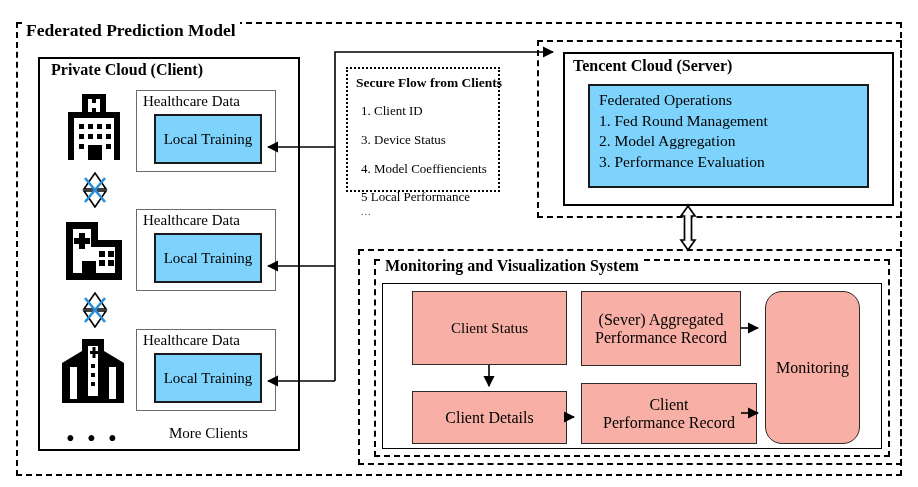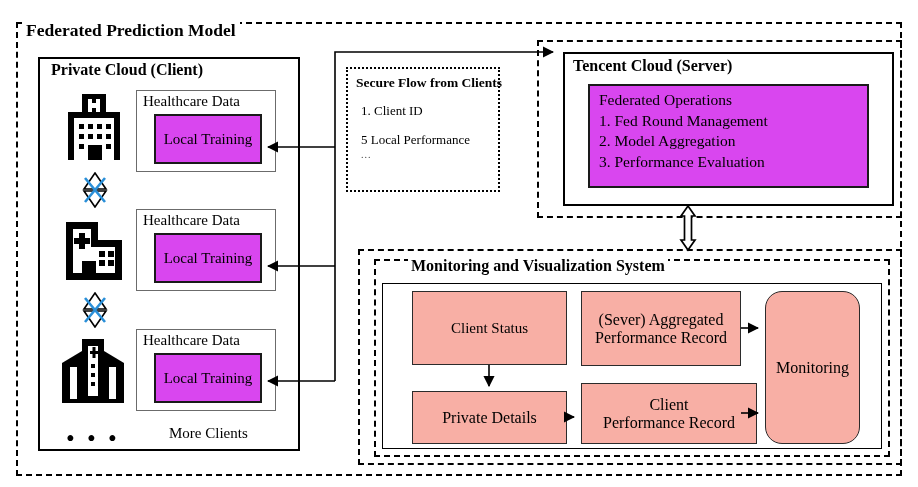--- a/index.html
+++ b/index.html
@@ -44,21 +44,21 @@
     color: #000000;
     background: #ffffff;
     white-space: nowrap;
     line-height: 1;
   }
   .title-xl { font-size: 17.5px; }
   .title-lg { font-size: 16px; }
 
   
   .box-blue {
-    background: #d946ef;
+    background: #7dd3fc;
     border: 2px solid #1a1a1a;
   }
   .box-pink {
     background: #f8afa5;
     border: 1.5px solid #2b2b2b;
   }
   .box-outline-gray {
     background: #ffffff;
     border: 1.5px solid #6b6b6b;
   }
@@ -226,52 +226,54 @@
   <div class="abs label-plain" style="left:143px; top:333px; font-size:15px;">Healthcare Data</div>
   <div class="abs box-blue center-txt" style="left:154px; top:353px; width:108px; height:50px; font-size:15px;">Local Training</div>
 
   <div class="abs dots" style="left:66px; top:431px;">• • •</div>
   <div class="abs label-plain" style="left:169px; top:426px; font-size:15px;">More Clients</div>
 
   <div class="abs frame-dotted" style="left:346px; top:67px; width:154px; height:125px;">
     <div class="flow-list">
       <div class="flow-head">Secure Flow from Clients</div>
       <div class="flow-item">1. Client ID</div>
+      <div class="flow-item">3. Device Status</div>
+      <div class="flow-item">4. Model Coeffiencients</div>
       <div class="flow-item">5 Local Performance</div>
       <div class="flow-ellipsis">...</div>
     </div>
   </div>
 
   <div class="abs frame-dashed" style="left:537px; top:40px; width:365px; height:178px;"></div>
   <div class="abs frame-solid" style="left:563px; top:52px; width:331px; height:154px;"></div>
   <div class="abs title title-lg" style="left:570px; top:58px; padding:0 3px;">Tencent Cloud (Server)</div>
 
   <div class="abs box-blue" style="left:588px; top:84px; width:281px; height:104px;">
     <div class="ops-list">
       <div>Federated Operations</div>
       <div>1. Fed Round Management</div>
       <div>2. Model Aggregation</div>
       <div>3. Performance Evaluation</div>
     </div>
   </div>
 
   <div class="abs frame-dashed" style="left:358px; top:249px; width:544px; height:216px;"></div>
   <div class="abs frame-dashed" style="left:374px; top:259px; width:516px; height:198px;"></div>
-  <div class="abs title title-lg" style="left:382px; top:258px; padding:0 3px;margin-left:26px;">Monitoring and Visualization System</div>
+  <div class="abs title title-lg" style="left:382px; top:258px; padding:0 3px;">Monitoring and Visualization System</div>
 
   <div class="abs frame-solid-thin" style="left:382px; top:283px; width:500px; height:166px;"></div>
 
   <div class="abs box-pink center-txt" style="left:412px; top:291px; width:155px; height:74px; font-size:15px;">Client Status</div>
 
   <div class="abs box-pink center-txt" style="left:581px; top:291px; width:160px; height:75px; font-size:16px; white-space:pre-line;">(Sever) Aggregated
 Performance Record</div>
 
   <div class="abs box-pink center-txt" style="left:765px; top:291px; width:95px; height:153px; font-size:16px;border-radius:17px;">Monitoring</div>
 
-  <div class="abs box-pink center-txt" style="left:412px; top:391px; width:155px; height:53px; font-size:16px;">Private Details</div>
+  <div class="abs box-pink center-txt" style="left:412px; top:391px; width:155px; height:53px; font-size:16px;">Client Details</div>
 
   <div class="abs box-pink center-txt" style="left:581px; top:383px; width:176px; height:61px; font-size:16px; white-space:pre-line;">Client
 Performance Record</div>
 
   <svg class="overlay" aria-hidden="true">
     <defs>
       <marker id="arrowL" viewBox="0 0 10 10" refX="9" refY="5" markerWidth="7" markerHeight="7" orient="auto-start-reverse">
         <path d="M 0 0 L 10 5 L 0 10 z" fill="#000"></path>
       </marker>
     </defs>

